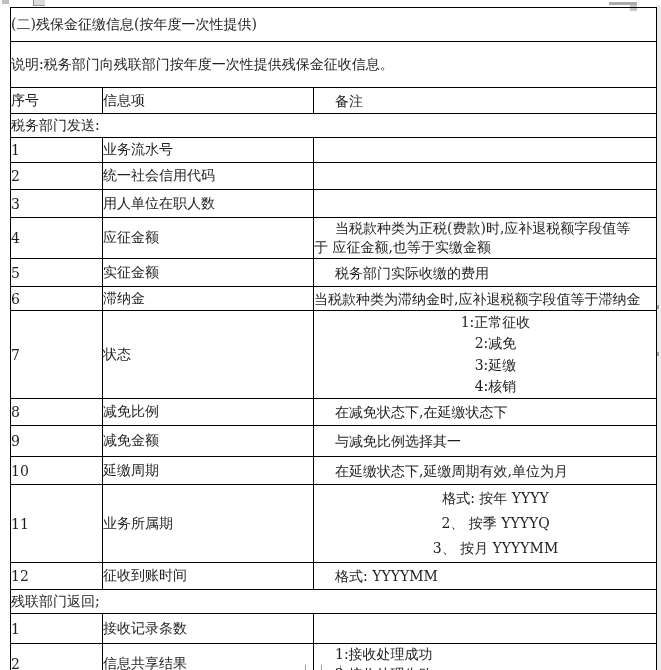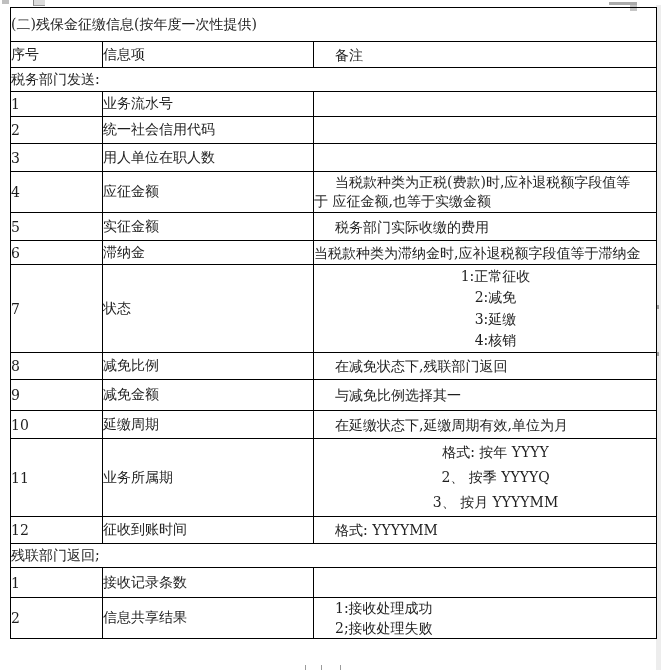--- a/index.html
+++ b/index.html
@@ -79,20 +79,23 @@
         <col class="c1">
         <col class="c2">
         <col class="c3">
       </colgroup>
 
     <tbody>
         <tr class="title-row">
       <td class="full" colspan="3">(二)残保金征缴信息(按年度一次性提供)</td>
     </tr>
 
+    <tr class="note-row">
+      <td class="full" colspan="3">说明:税务部门向残联部门按年度一次性提供残保金征收信息。</td>
+    </tr>
 
     <tr class="head-row">
       <td class="c-no">序号</td>
       <td class="c-item">信息项</td>
       <td class="c-remark">
             <div class="rl">备注</div>
           </td>
     </tr>
 
     <tr class="section-row">
@@ -150,21 +153,21 @@
         <div class="rl">2:减免</div>
         <div class="rl">3:延缴</div>
         <div class="rl">4:核销</div>
       </td>
     </tr>
 
     <tr class="r8">
       <td class="c-no">8</td>
       <td class="c-item">减免比例</td>
       <td class="c-remark">
-        <div class="rl">在减免状态下,残联部门返回</div>
+        <div class="rl">在减免状态下,在延缴状态下</div>
       </td>
     </tr>
 
     <tr class="r9">
       <td class="c-no">9</td>
       <td class="c-item">减免金额</td>
       <td class="c-remark">
         <div class="rl">与减免比例选择其一</div>
       </td>
     </tr>

